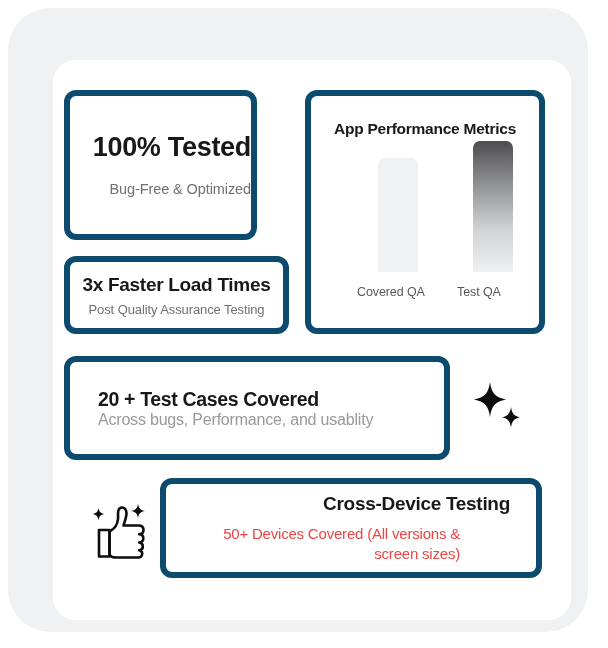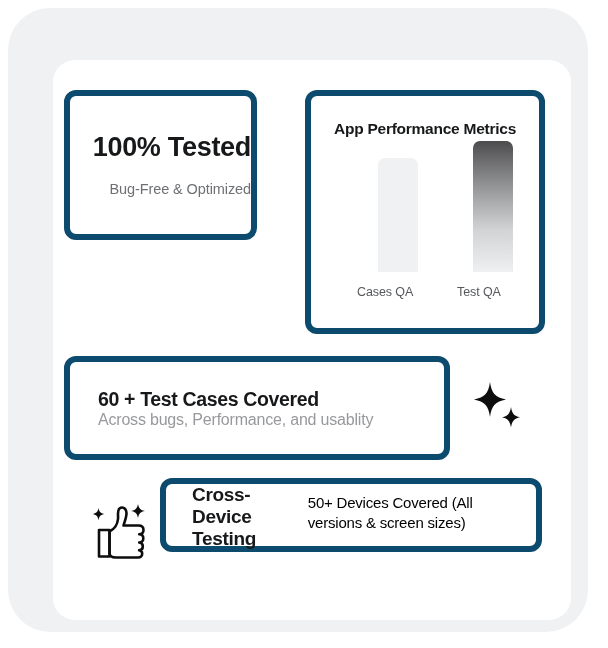--- a/index.html
+++ b/index.html
@@ -170,37 +170,38 @@
   
   .sparkle-right {
     position: absolute;
     left: 470px; top: 380px;
     width: 60px; height: 56px;
   }
 
   
   .card-device {
     left: 160px; top: 478px;
-    width: 382px; height: 74px;
+    width: 382px; height: 100px;
     padding: 0 26px;
     display: flex;
-    flex-direction: row;
-    justify-content: center;
+    flex-direction: column;
+    justify-content: center;
+    text-align: right;
   }
   .device-head {
     font-size: 19px;
     font-weight: 700;
     color: #17181a;
     letter-spacing: -0.3px;
   }
   .device-sub {
     margin-top: 9px;
     font-size: 15px;
     font-weight: 400;
-    color: #000000;
+    color: #ef4444;
     line-height: 1.32;
     letter-spacing: -0.2px;
     max-width: 268px;
   }
 
   
   .thumb-icon {
     position: absolute;
     left: 86px; top: 496px;
     width: 70px; height: 68px;
@@ -213,38 +214,42 @@
 
   <div class="outer-frame">
     <div class="inner-card"></div>
   </div>
 
   <div class="card card-tested">
     <div class="tested-head">100% Tested</div>
     <div class="tested-sub">Bug-Free &amp; Optimized</div>
   </div>
 
+  <div class="card card-faster">
+    <div class="faster-head">3x Faster Load Times</div>
+    <div class="faster-sub">Post Quality Assurance Testing</div>
+  </div>
 
   <div class="card card-chart">
     <div class="chart-title">App Performance Metrics</div>
 
     <div class="plot">
       <div class="bar-col before">
         <div class="bar before-bar" style="height: 114px;"></div>
       </div>
       <div class="bar-col after">
         <div class="bar after-bar" style="height: 131px;"></div>
       </div>
-      <div class="bar-label lbl-before">Cases QA</div>
+      <div class="bar-label lbl-before">Covered QA</div>
       <div class="bar-label lbl-after">Test QA</div>
     </div>
   </div>
 
   <div class="card card-cases">
-    <div class="cases-head">60 + Test Cases Covered</div>
+    <div class="cases-head">20 + Test Cases Covered</div>
     <div class="cases-sub">Across bugs, Performance, and usablity</div>
   </div>
 
   <div class="sparkle-right">
     <svg viewBox="0 0 60 56" width="60" height="56" aria-hidden="true">
       <path d="M20 2 C21.6 13.2 25.3 17.4 36 19.5 C25.3 21.6 21.6 25.8 20 37 C18.4 25.8 14.7 21.6 4 19.5 C14.7 17.4 18.4 13.2 20 2 Z" fill="#0d0d0d"></path>
       <path d="M41 27 C42 33.6 44.2 36 50 37.3 C44.2 38.6 42 41 41 47.6 C40 41 37.8 38.6 32 37.3 C37.8 36 40 33.6 41 27 Z" fill="#0d0d0d"></path>
     </svg>
   </div>
 

